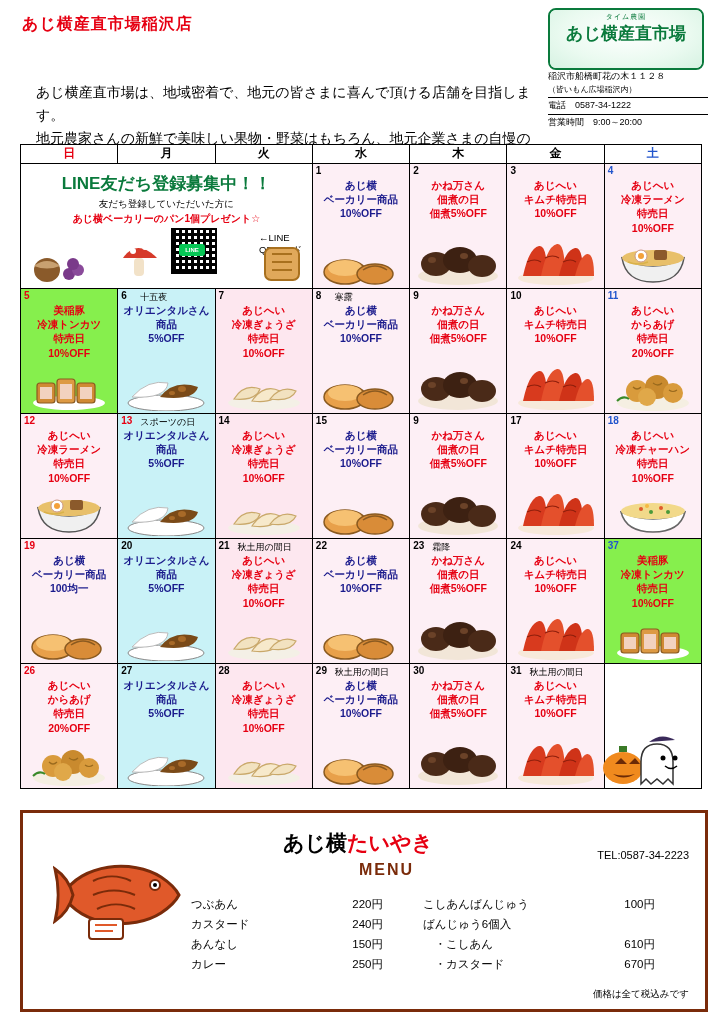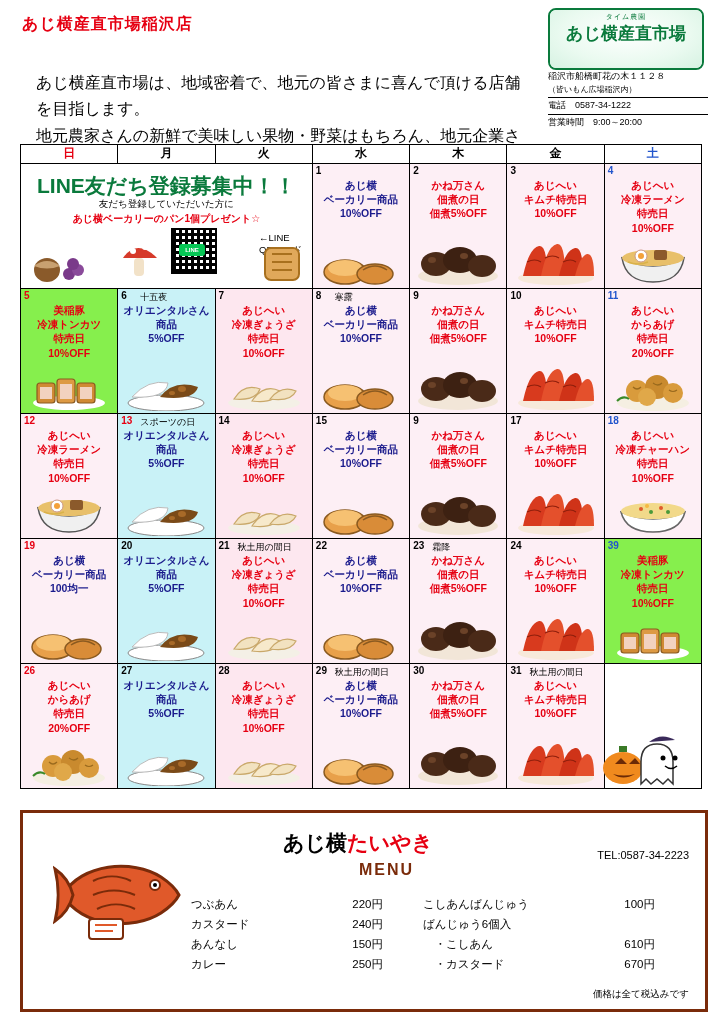--- a/index.html
+++ b/index.html
@@ -40,22 +40,22 @@
   }
   .logo-main{
     position:absolute;top:12px;left:0;width:100%;text-align:center;
     font-size:17px;font-weight:bold;color:#0a7a3c;letter-spacing:0px;
   }
   .addr-block{position:absolute;left:548px;top:70px;width:160px;font-size:9px;line-height:1.55;color:#000;}
   .addr-sub{font-size:8px;}
   .sep-line{border-top:1px solid #000;margin:1px 0;}
 
   .intro{
-    position:absolute;left:36px;top:70px;width:500px;
-    font-size:16px;line-height:1.65;color:#000;
+    position:absolute;left:36px;top:81px;width:500px;
+    font-size:14px;line-height:1.65;color:#000;
   }
 
   
   .cal{
     position:absolute;left:20px;top:144px;
     width:682px;border-collapse:collapse;table-layout:fixed;
   }
   .cal td,.cal th{border:1px solid #000;padding:0;vertical-align:top;}
   .cal thead th{
     height:18px;font-size:12px;font-weight:bold;text-align:center;
@@ -84,21 +84,21 @@
   .bg-lpink{background:#fdeff5;}
   .bg-cyan{background:#c9f2f7;}
   .bg-rose{background:#fde7ef;}
   .bg-green{background:#86ef4d;}
   .bg-white{background:#fff;}
 
   
   .promo{position:relative;height:124px;background:#fff;}
   .promo-title{
     position:absolute;left:0;right:0;top:8px;text-align:center;
-    font-size:21px;font-weight:bold;color:#0a7a3c;
+    font-size:17px;font-weight:bold;color:#0a7a3c;
   }
   .promo-sub{
     position:absolute;left:0;right:0;top:34px;text-align:center;
     font-size:9.5px;color:#000;
   }
   .promo-sub2{
     position:absolute;left:0;right:0;top:48px;text-align:center;
     font-size:10px;color:#e60012;font-weight:bold;
   }
   .qr{
@@ -618,21 +618,21 @@
       <svg width="86" height="50" viewBox="0 0 86 50" style="position:absolute;left:50%;transform:translateX(-50%);bottom:2px;">
         <ellipse cx="43" cy="42" rx="38" ry="7" fill="#f7e9da"></ellipse>
         <path d="M10 40 q6 -28 16 -30 q8 -2 8 30 z" fill="#d83a1e"></path>
         <path d="M28 40 q6 -30 16 -32 q8 -2 8 32 z" fill="#e4502c"></path>
         <path d="M46 40 q6 -26 16 -28 q8 -2 8 28 z" fill="#cf3318"></path>
         <path d="M62 40 q5 -20 12 -22 q7 -1 7 22 z" fill="#e4502c"></path>
         <path d="M14 26 q8 -4 14 0 M32 22 q8 -4 14 0 M50 26 q8 -4 13 0" stroke="#8f1f0c" stroke-width="1.2" fill="none"></path>
       </svg>
     </td>
           <td class="daycell bg-green">
-      <div class="dnum sat">39</div>
+      <div class="dnum sat">37</div>
 
       <div class="body c-red">
               <div>美稲豚</div>
               <div>冷凍トンカツ</div>
               <div>特売日</div>
               <div>10%OFF</div>
             </div>
       <svg width="84" height="46" viewBox="0 0 84 46" style="position:absolute;left:50%;transform:translateX(-50%);bottom:2px;">
         <ellipse cx="42" cy="38" rx="36" ry="7" fill="#fff"></ellipse>
         <rect x="10" y="18" width="18" height="20" rx="3" fill="#d08a34" stroke="#8a5a20" stroke-width="1.2"></rect>

